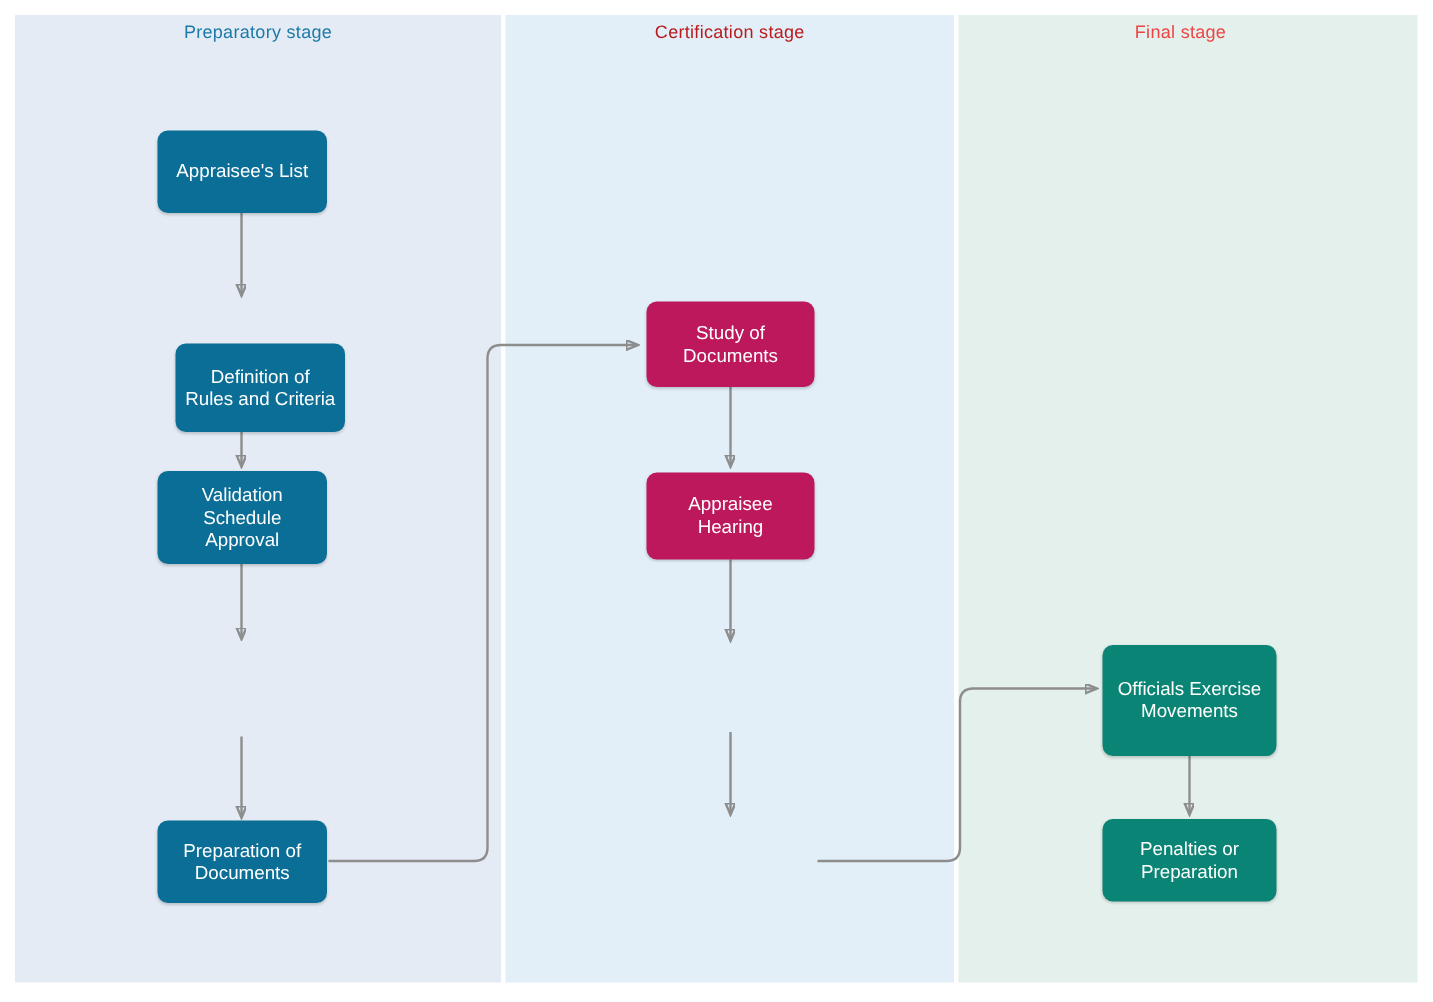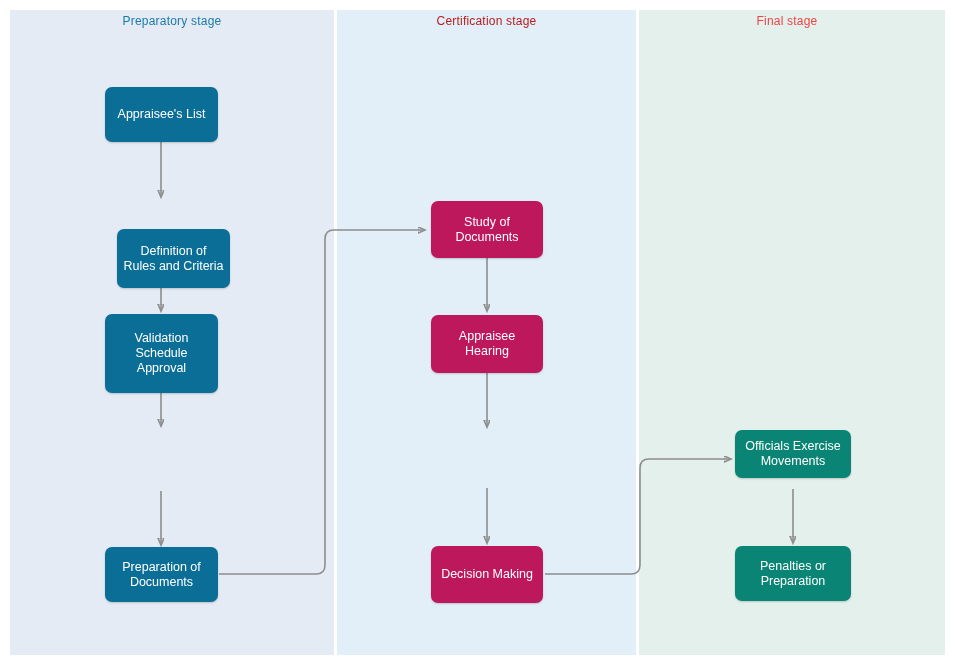--- a/index.html
+++ b/index.html
@@ -114,36 +114,35 @@
     <path d="M545,574 L631,574 Q640,574 640,565 L640,468 Q640,459 649,459 L731,459" marker-end="url(#arrow)"></path>
 
     <line x1="793" y1="489" x2="793" y2="543" marker-end="url(#arrow)"></line>
   </svg>
 
   <div class="node dark" style="left:105px; top:87px;  width:113px; height:55px;">Appraisee's List</div>
 
   <div class="node dark" style="left:117px; top:199px; top:199px; width:113px; height:59px;margin-top:30px;">Definition of
 Rules and Criteria</div>
 
-  <div class="node dark" style="left:105px; top:314px; width:113px; height:79px;">Validation
+  <div class="node dark" style="left:105px; top:314px; width:113px; height:62px;">Validation
 Schedule
 Approval</div>
 
 
   <div class="node dark" style="left:105px; top:547px; width:113px; height:55px;">Preparation of
 Documents</div>
 
   <div class="node bright" style="left:431px; top:201px; width:112px; height:57px;">Study of
 Documents</div>
 
   <div class="node bright" style="left:431px; top:315px; width:112px; height:58px;">Appraisee
 Hearing</div>
 
 
-  <div class="node bright" style="left:431px; top:546px; width:112px; height:57px;">Decision Making</div>
 
-  <div class="node green" style="left:735px; top:430px; width:116px; height:48px;">Officials Exercise
+  <div class="node green" style="left:735px; top:430px; width:116px; height:74px;">Officials Exercise
 Movements</div>
 
   <div class="node green" style="left:735px; top:546px; width:116px; height:55px;">Penalties or
 Preparation</div>
 
 </div>
 
 </body></html>

